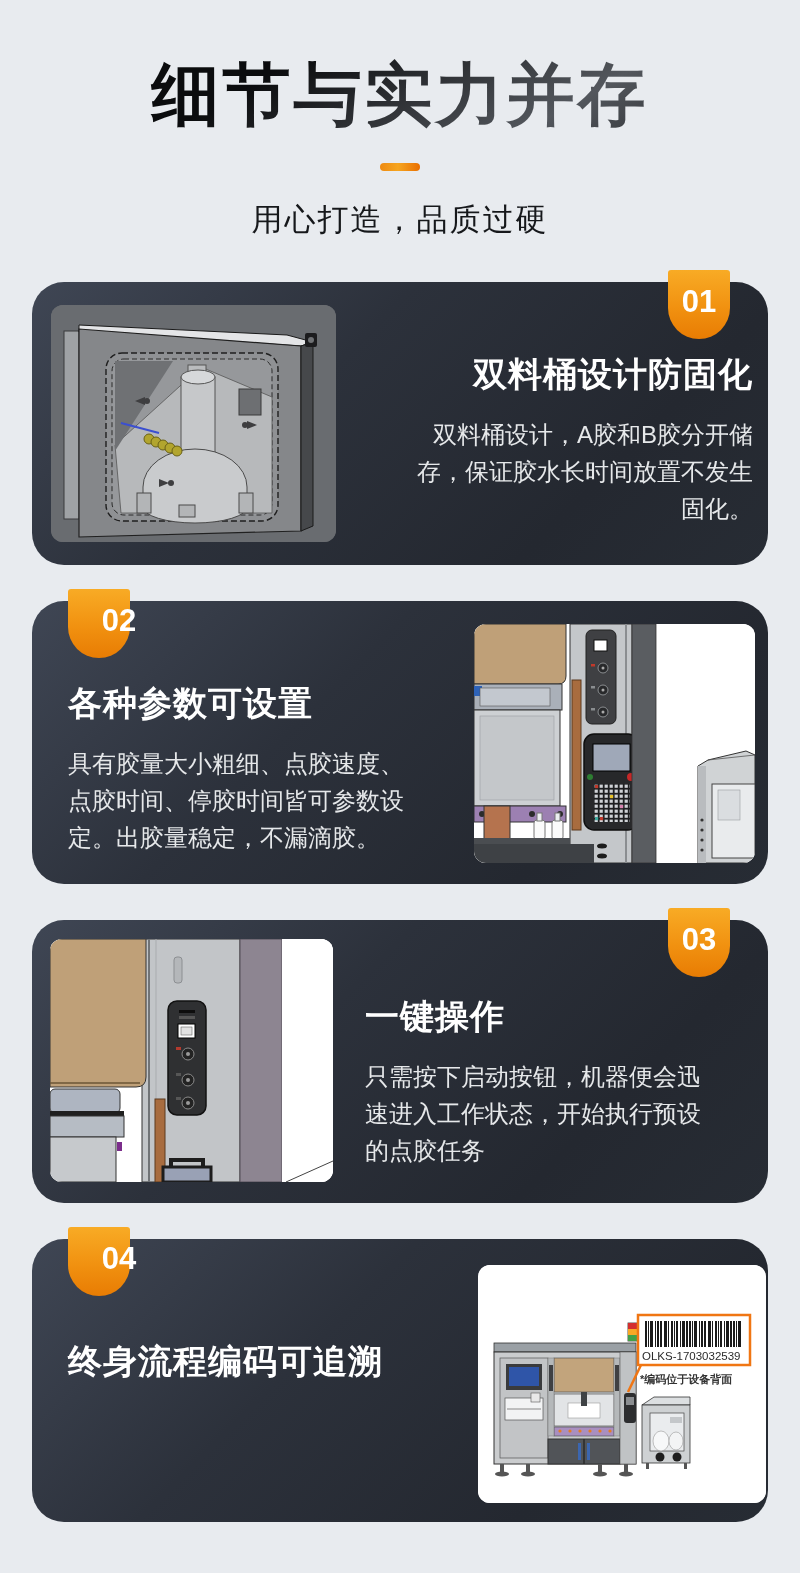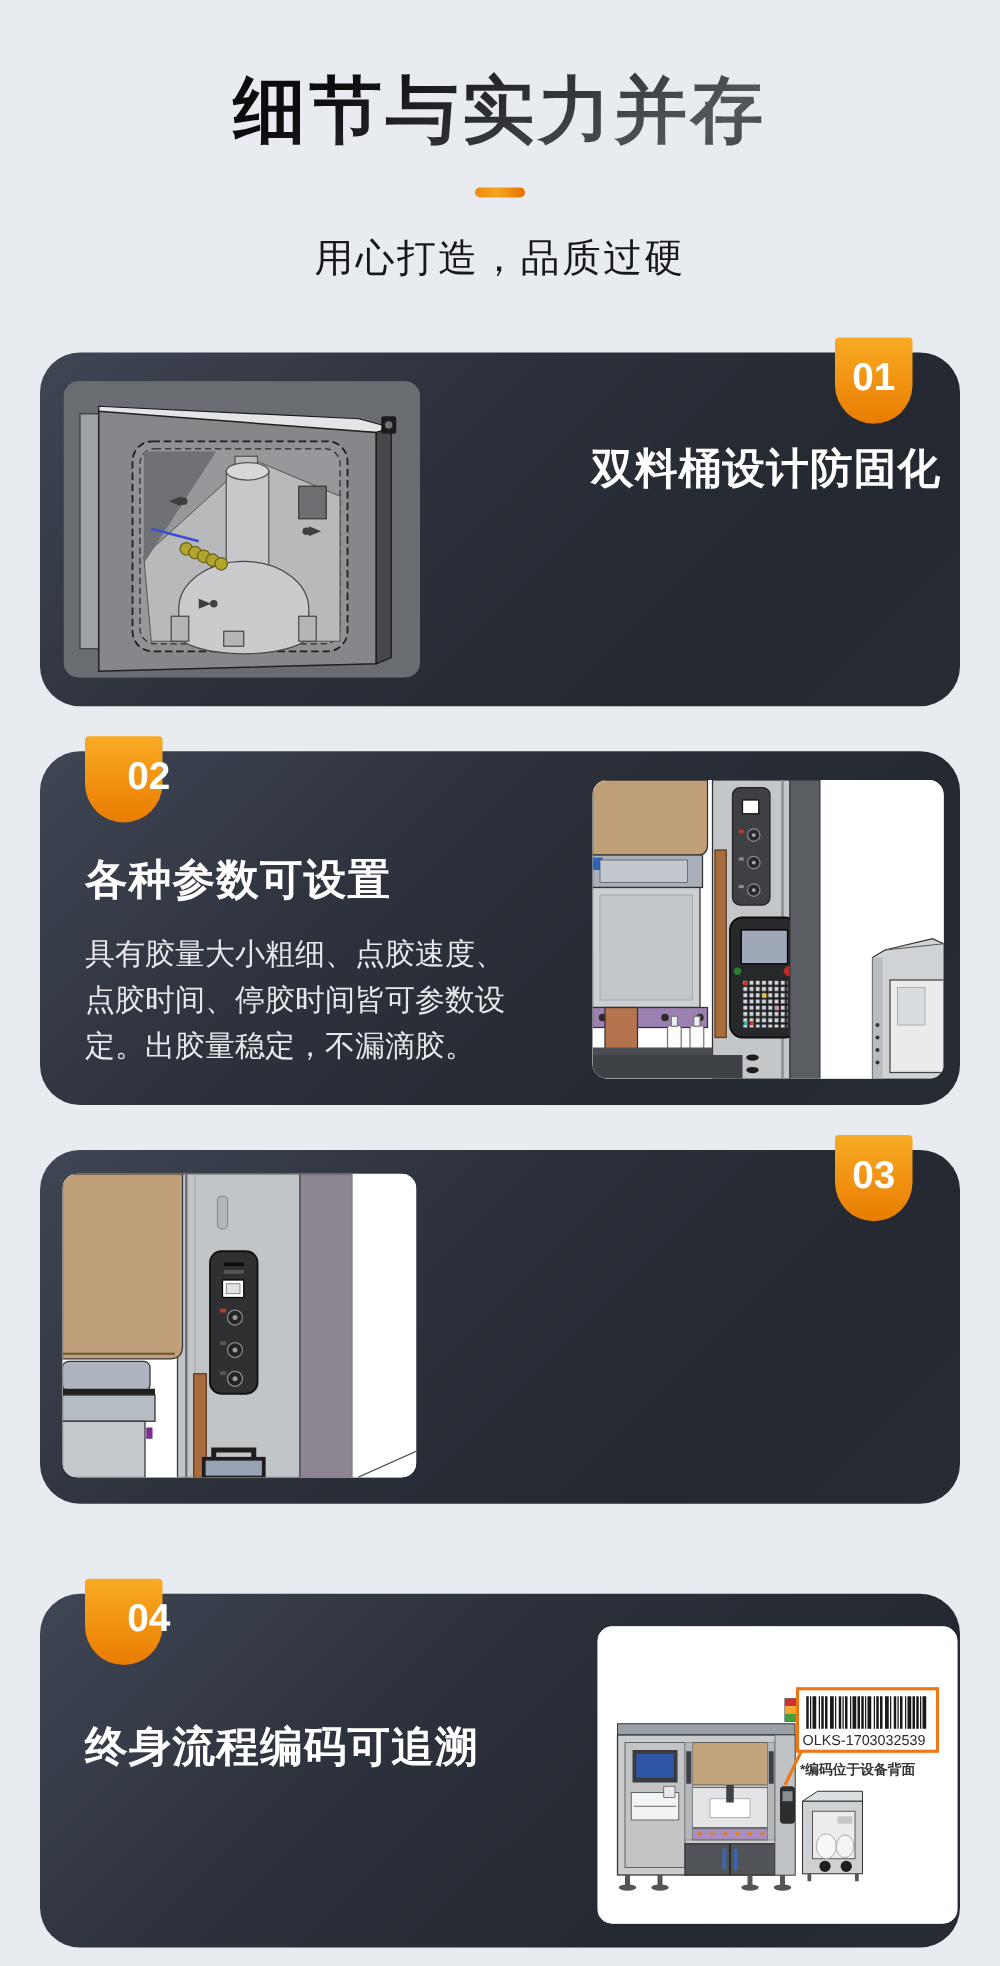--- a/index.html
+++ b/index.html
@@ -9,21 +9,21 @@
     background: #e8ebef;
     font-family: "Liberation Sans", sans-serif;
     overflow: hidden;
   }
   .page { position: relative; width: 800px; height: 1573px; }
 
   
   .main-title {
     margin: 0; padding-top: 50px;
     text-align: center;
-    font-size: 58px; font-weight: 900; letter-spacing: 3px;
+    font-size: 68px; font-weight: 900; letter-spacing: 3px;
     color: #141619;
     background: linear-gradient(150deg, #0b0c0e 38%, #53575d 72%, #17181a 100%);
     -webkit-background-clip: text; background-clip: text;
     -webkit-text-fill-color: transparent;
   }
   .title-dash {
     width: 40px; height: 8px; border-radius: 4px;
     margin: 22px auto 0 auto;
     background: linear-gradient(90deg, #ee8a12, #f6a51f 45%, #e96e00);
   }
@@ -37,21 +37,21 @@
   
   .card {
     position: absolute; left: 32px;
     width: 736px; height: 283px;
     border-radius: 32px;
     background: linear-gradient(135deg, #3f4654 0%, #2c313b 38%, #242830 75%, #272c34 100%);
   }
   .card-1 { top: 282px; }
   .card-2 { top: 601px; }
   .card-3 { top: 920px; }
-  .card-4 { top: 1239px; margin-top: 36px; }
+  .card-4 { top: 1239px; }
 
   .badge {
     position: absolute; top: -12px;
     width: 62px; height: 69px;
     border-radius: 3px 3px 31px 31px;
     background: linear-gradient(180deg, #f8ab25 0%, #f19110 55%, #e87c03 100%);
     color: #ffffff; font-size: 31px; font-weight: bold;
     display: flex; align-items: center; justify-content: center;
     padding-bottom: 6px;
   }
@@ -148,20 +148,23 @@
             <circle cx="194" cy="120" r="3"></circle>
             <polygon points="118,178 108,174 108,182"></polygon>
             <circle cx="120" cy="178" r="3"></circle>
           </g>
           <rect x="188" y="84" width="22" height="26" fill="#6d6f72" stroke="#3a3a3a"></rect>
         </g>
       </svg>
     </div>
     <div class="text">
       <h2 class="card-title">双料桶设计防固化</h2>
+      <p class="card-body">双料桶设计，A胶和B胶分开储
+存，保证胶水长时间放置不发生
+固化。</p>
     </div>
   </section>
 
   <section class="card card-2">
     <div class="badge badge-left">02</div>
     <div class="text">
       <h2 class="card-title">各种参数可设置</h2>
       <p class="card-body">具有胶量大小粗细、点胶速度、
 点胶时间、停胶时间皆可参数设
 定。出胶量稳定，不漏滴胶。</p>
@@ -287,20 +290,26 @@
 
         <g>
           <path d="M121,228 v-7 h32 v7" fill="none" stroke="#1d1d1d" stroke-width="4"></path>
           <rect x="113" y="228" width="48" height="15" fill="#99a1b5" stroke="#1d1d1d" stroke-width="3"></rect>
         </g>
 
         <rect x="190" y="0" width="42" height="243" fill="#8d8591" stroke="#544e58" stroke-width="1"></rect>
         <rect x="232" y="0" width="51" height="243" fill="#ffffff"></rect>
         <path d="M236,243 L283,222" stroke="#444" stroke-width="1" fill="none"></path>
       </svg>
+    </div>
+    <div class="text">
+      <h2 class="card-title">一键操作</h2>
+      <p class="card-body">只需按下启动按钮，机器便会迅
+速进入工作状态，开始执行预设
+的点胶任务</p>
     </div>
   </section>
 
   <section class="card card-4">
     <div class="badge badge-left">04</div>
     <div class="text">
       <h2 class="card-title">终身流程编码可追溯</h2>
     </div>
     <div class="photo">
       <svg viewBox="0 0 288 238">

